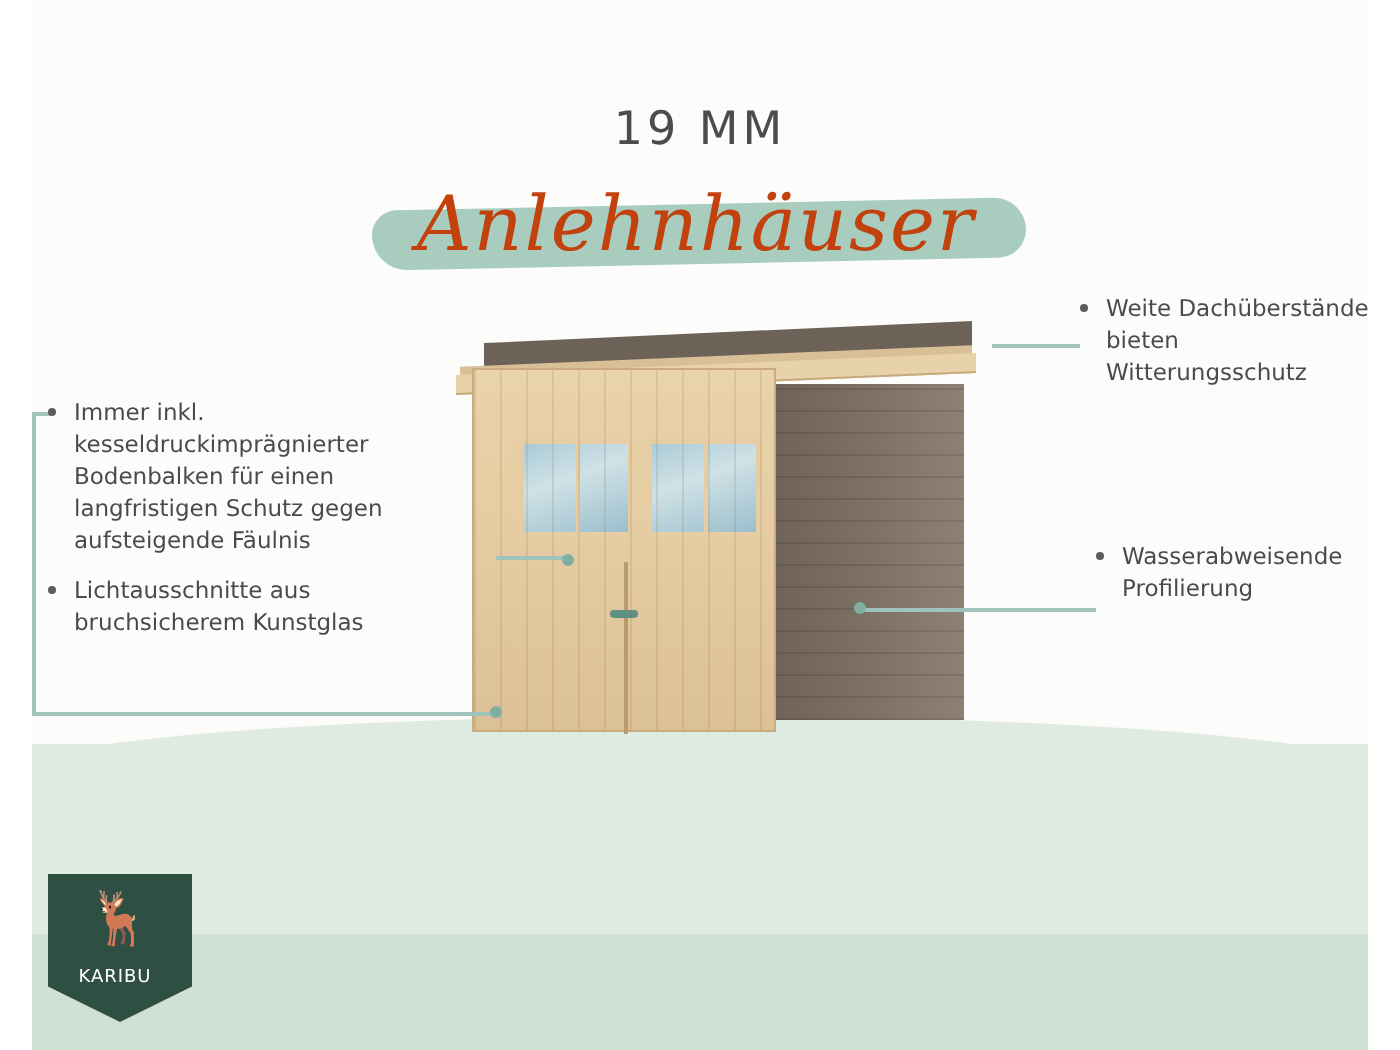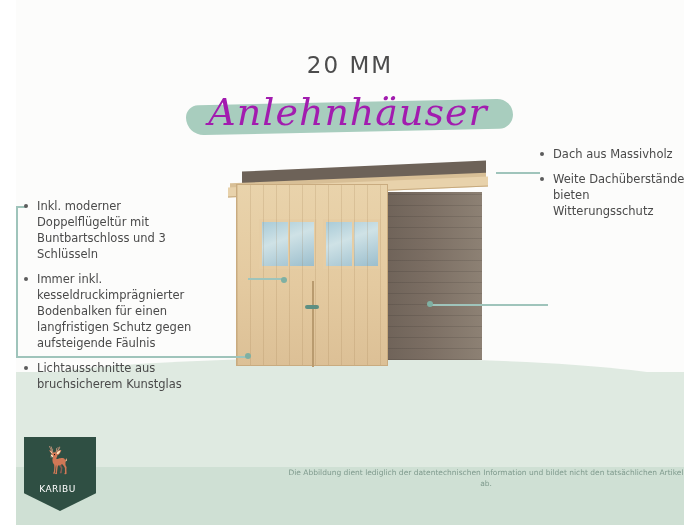--- a/index.html
+++ b/index.html
@@ -53,21 +53,21 @@
   }
   .brush:before{
     content:"";position:absolute;left:0;top:16px;width:100%;height:30px;
     background:#a8cdbe;border-radius:14px 18px 16px 20px;
     transform:rotate(-1.2deg);
     z-index:0;
   }
   .title-script{
     position:relative;z-index:1;
     font-family:"DejaVu Serif", serif;
-    font-style:italic;font-size:38px;color:#a21caf;letter-spacing:1px;
+    font-style:italic;font-size:38px;color:#c2410c;letter-spacing:1px;
   }
 
   
   .shed{position:absolute;left:222px;top:160px;width:264px;height:230px;}
   .wall-side{
     position:absolute;left:160px;top:32px;width:100px;height:168px;
     background:linear-gradient(90deg,#6e6258 0%,#7b6e63 45%,#8d8174 100%);
   }
   .wall-side:after{
     content:"";position:absolute;left:0;top:0;width:100%;height:100%;
@@ -166,21 +166,21 @@
 </style>
 </head>
 <body>
 
 <div id="stage">
 
   <div class="band-top"></div>
   <div class="band-ground"></div>
   <div class="band-bottom"></div>
 
-  <div class="title-mm">20 MM</div>
+  <div class="title-mm">19 MM</div>
   <div class="title-script-wrap">
     <span class="brush">
       <span class="title-script">Anlehnhäuser</span>
     </span>
   </div>
 
   <div class="shed">
     <div class="roof-dark"></div>
     <div class="roof-edge"></div>
     <div class="wall-side"></div>
@@ -204,40 +204,38 @@
   <div class="conn l1c"></div>
   <div class="conn l4"></div>
   <div class="conn l2"></div>
   <div class="conn l3"></div>
   <div class="dot d1"></div>
   <div class="dot d2"></div>
   <div class="dot d3"></div>
 
   <div class="callout co-left">
     <ul>
-      <li>Inkl. moderner Doppelflügeltür mit Buntbartschloss und 3 Schlüsseln</li>
       <li>Immer inkl. kesseldruckimprägnierter Bodenbalken für einen langfristigen Schutz gegen aufsteigende Fäulnis</li>
       <li>Lichtausschnitte aus bruchsicherem Kunstglas</li>
     </ul>
   </div>
 
   <div class="callout co-right-top">
     <ul>
-      <li>Dach aus Massivholz</li>
       <li>Weite Dachüberstände bieten Witterungsschutz</li>
     </ul>
   </div>
 
   <div class="callout co-right-bot">
     <ul>
+      <li>Wasserabweisende Profilierung</li>
     </ul>
   </div>
 
   <div class="logo">
     <div class="deer">🦌</div>
     <div class="brand">KARIBU</div>
   </div>
 
-  <div class="disclaimer">Die Abbildung dient lediglich der datentechnischen Information und bildet nicht den tatsächlichen Artikel ab.</div>
 
   <div class="band-white-l"></div>
   <div class="band-white-r"></div>
 </div>
 
 </body></html>

